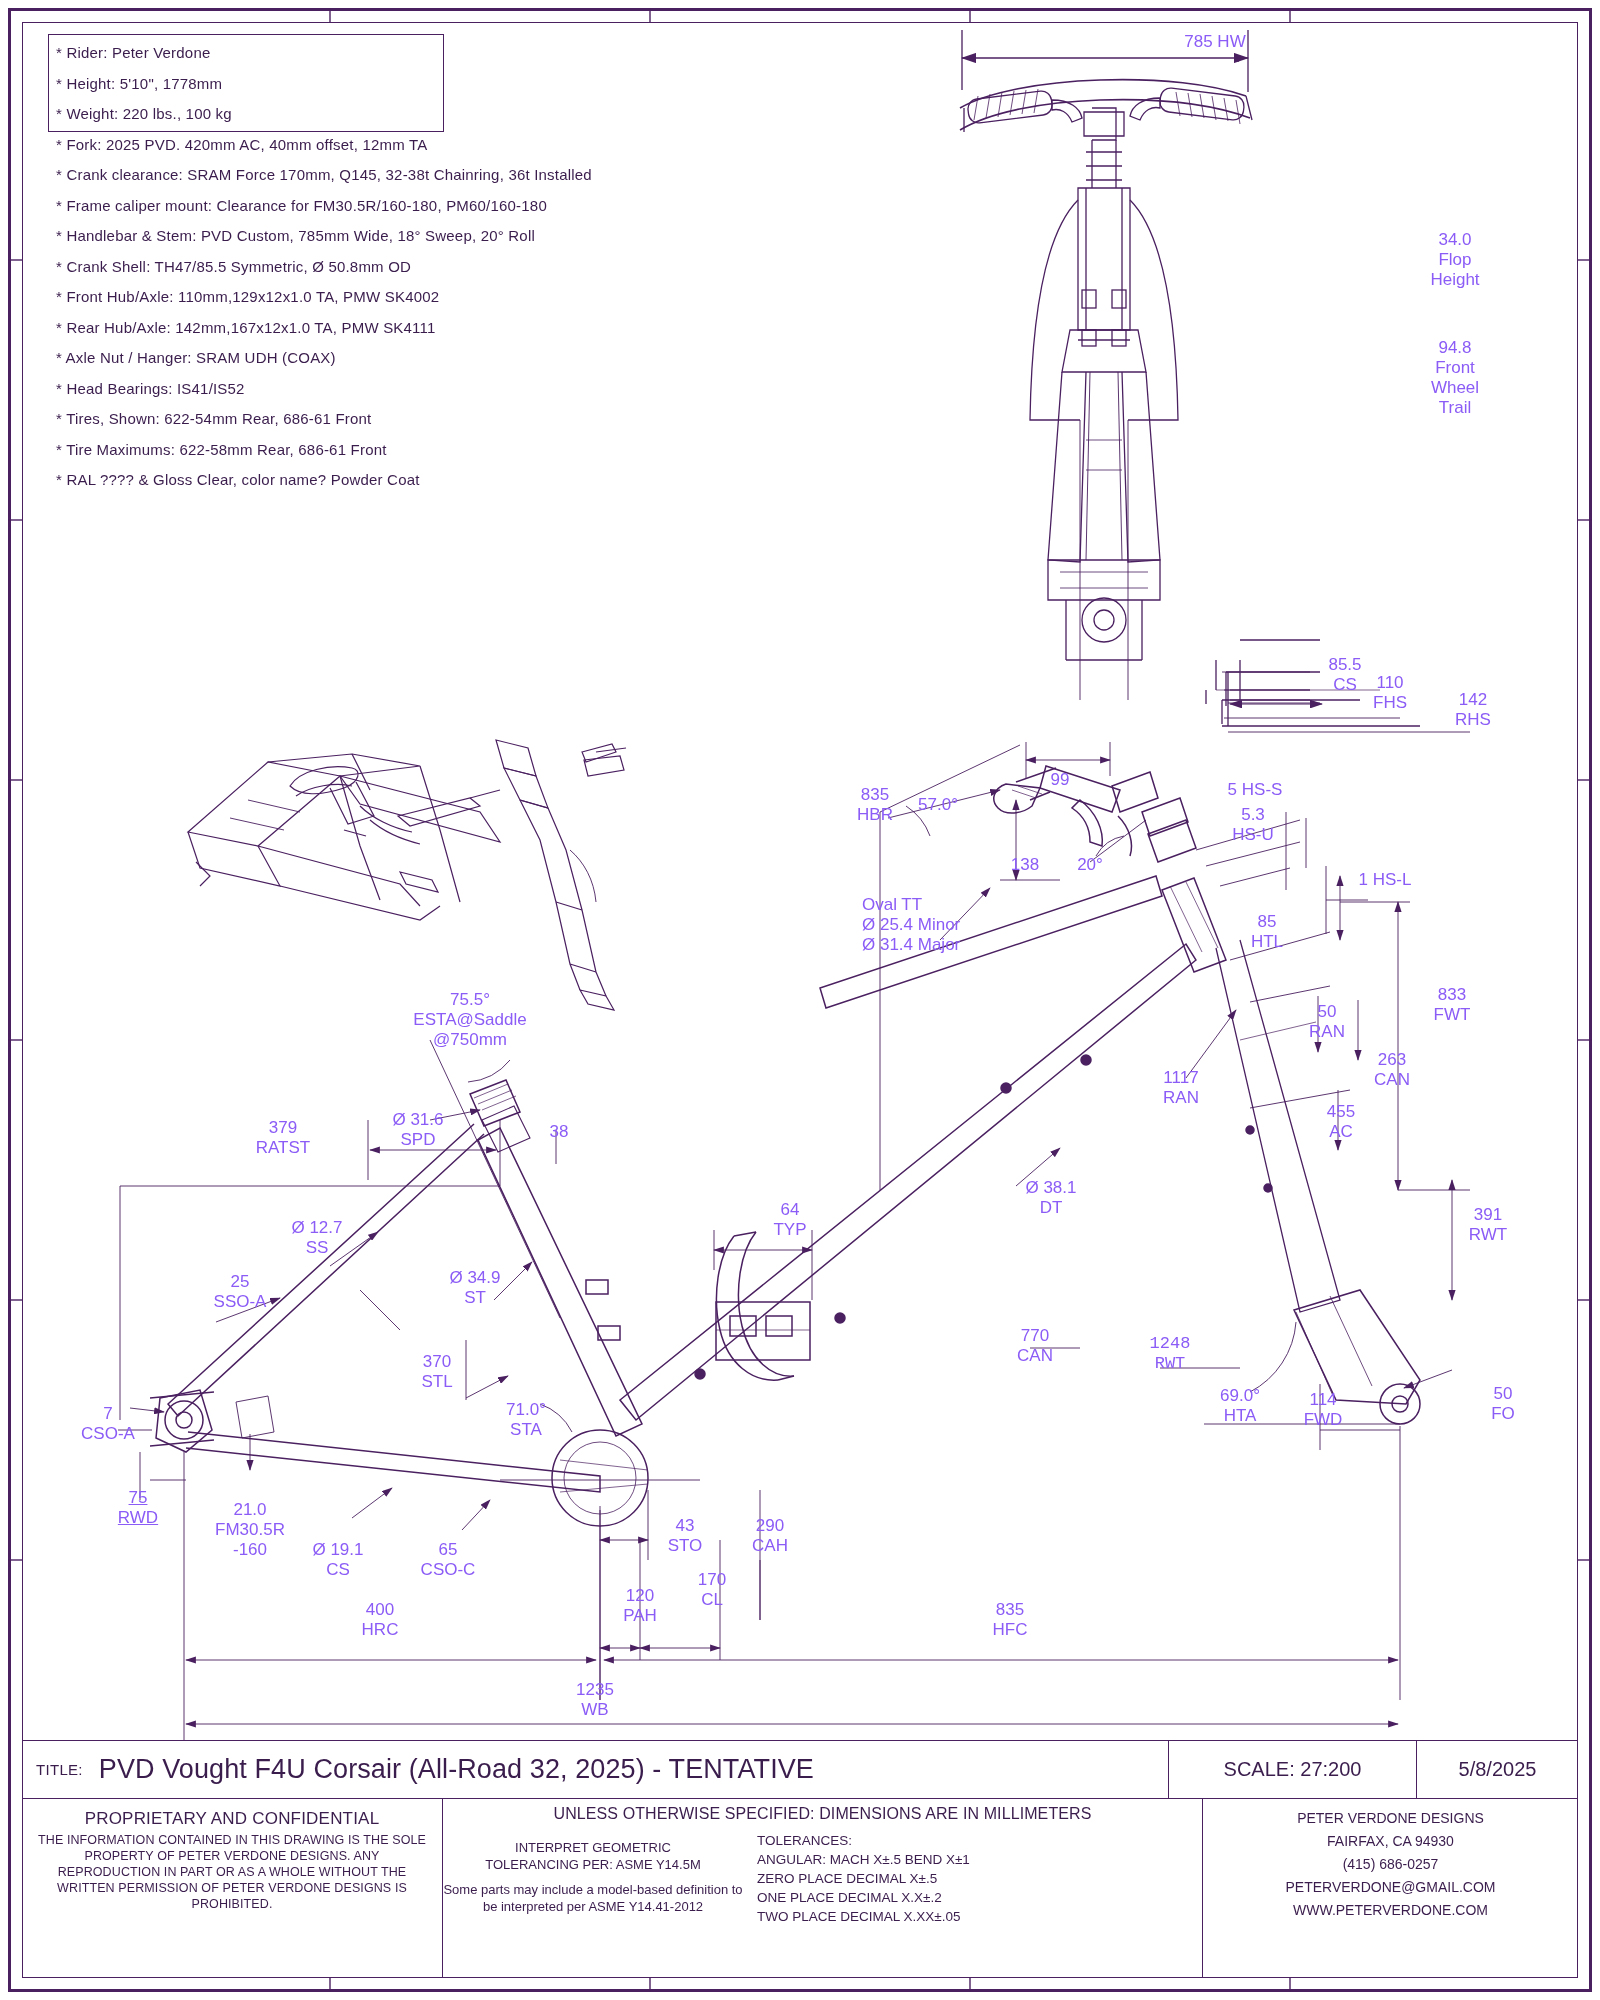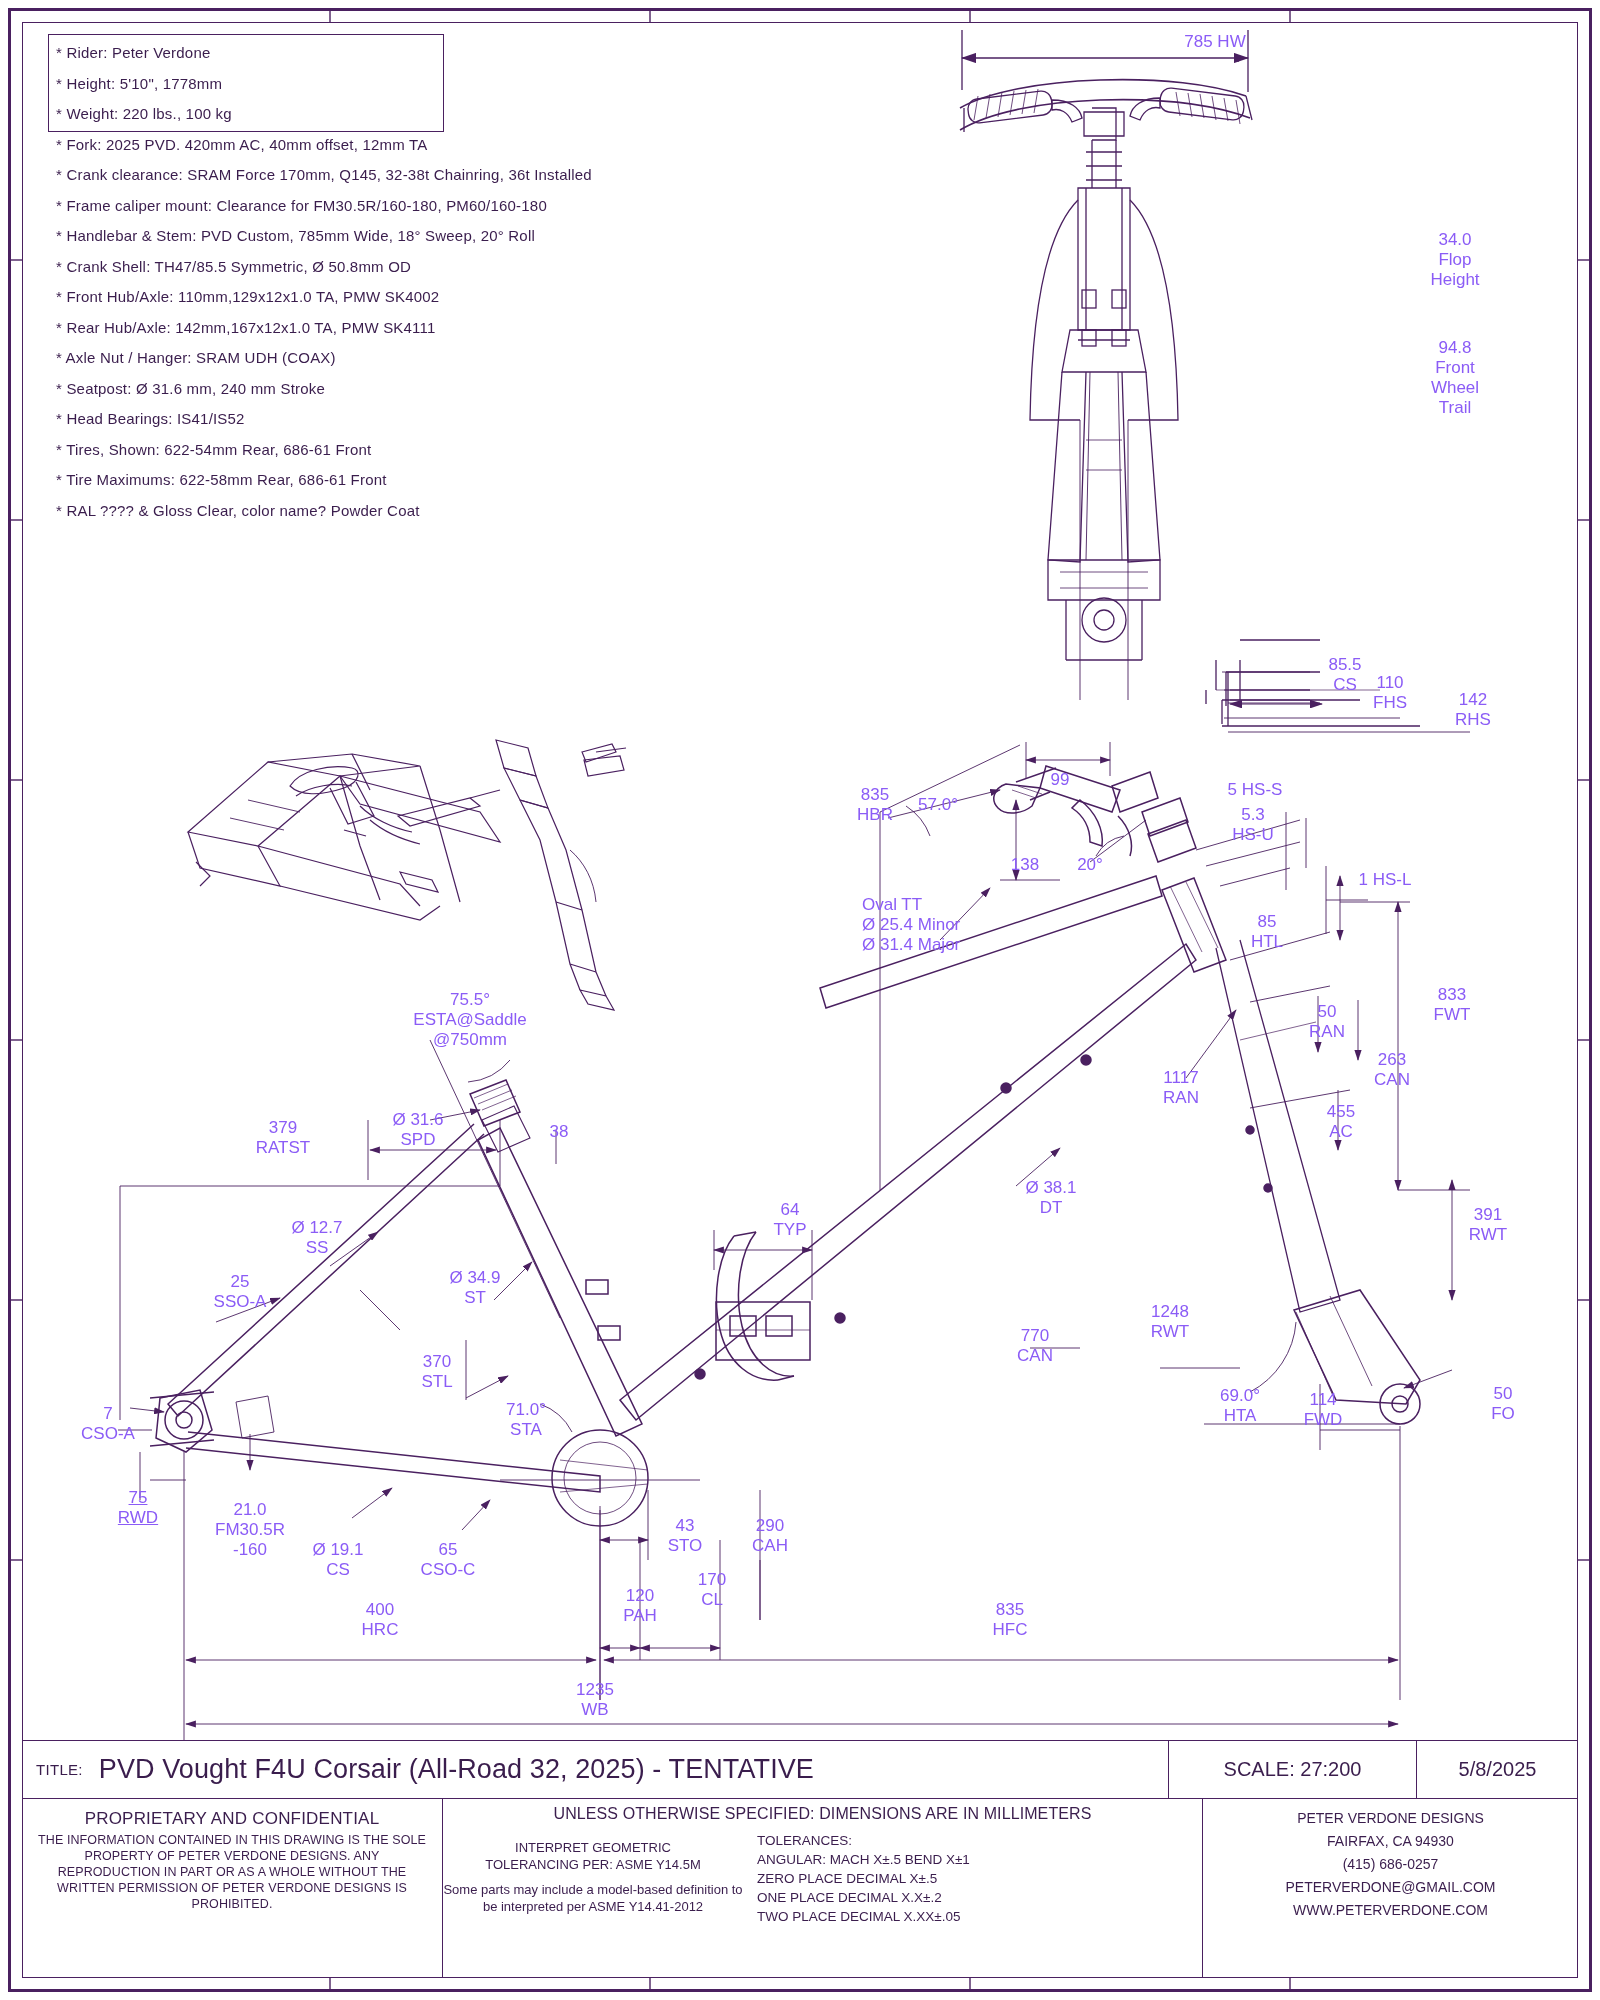--- a/index.html
+++ b/index.html
@@ -73,21 +73,20 @@
     <div class="ln">* Height: 5'10", 1778mm</div>
     <div class="ln">* Weight: 220 lbs., 100 kg</div>
     <div class="ln">* Fork: 2025 PVD. 420mm AC, 40mm offset, 12mm TA</div>
     <div class="ln">* Crank clearance: SRAM Force 170mm, Q145, 32-38t Chainring, 36t Installed</div>
     <div class="ln">* Frame caliper mount: Clearance for FM30.5R/160-180, PM60/160-180</div>
     <div class="ln">* Handlebar &amp; Stem: PVD Custom, 785mm Wide, 18° Sweep, 20° Roll</div>
     <div class="ln">* Crank Shell: TH47/85.5 Symmetric,  Ø 50.8mm OD</div>
     <div class="ln">* Front Hub/Axle: 110mm,129x12x1.0 TA, PMW SK4002</div>
     <div class="ln">* Rear Hub/Axle: 142mm,167x12x1.0 TA, PMW SK4111</div>
     <div class="ln">* Axle Nut / Hanger: SRAM UDH (COAX)</div>
-    <div class="ln">* Seatpost: Ø 31.6 mm, 240 mm Stroke</div>
     <div class="ln">* Head Bearings: IS41/IS52</div>
     <div class="ln">* Tires, Shown: 622-54mm Rear, 686-61 Front</div>
     <div class="ln">* Tire Maximums: 622-58mm Rear, 686-61 Front</div>
     <div class="ln">* RAL ???? &amp; Gloss Clear, color name? Powder Coat</div>
   </div>
 
   <svg width="1600" height="2000">
     <defs>
       <marker id="ah" markerWidth="12" markerHeight="8" refX="11" refY="4" orient="auto">
         <path d="M0,0 L12,4 L0,8 z" fill="#4a2060"></path>
@@ -502,21 +501,21 @@
   <div class="dim" style="left:650px;top:1516px;width:70px;">43
 STO</div>
   <div class="dim" style="left:730px;top:1516px;width:80px;">290
 CAH</div>
   <div class="dim" style="left:600px;top:1586px;width:80px;">120
 PAH</div>
   <div class="dim" style="left:672px;top:1570px;width:80px;">170
 CL</div>
   <div class="dim" style="left:990px;top:1326px;width:90px;">770
 CAN</div>
-  <div class="dim" style="left:1120px;top:1302px;width:100px;">1248
+  <div class="dim" style="left:1120px;top:1334px;width:100px;font-family:Liberation Mono, monospace;">1248
 RWT</div>
   <div class="dim" style="left:1190px;top:1386px;width:100px;">69.0°
 HTA</div>
   <div class="dim" style="left:1278px;top:1390px;width:90px;">114
 FWD</div>
   <div class="dim" style="left:1468px;top:1384px;width:70px;">50
 FO</div>
   <div class="dim" style="left:330px;top:1600px;width:100px;">400
 HRC</div>
   <div class="dim" style="left:960px;top:1600px;width:100px;">835

